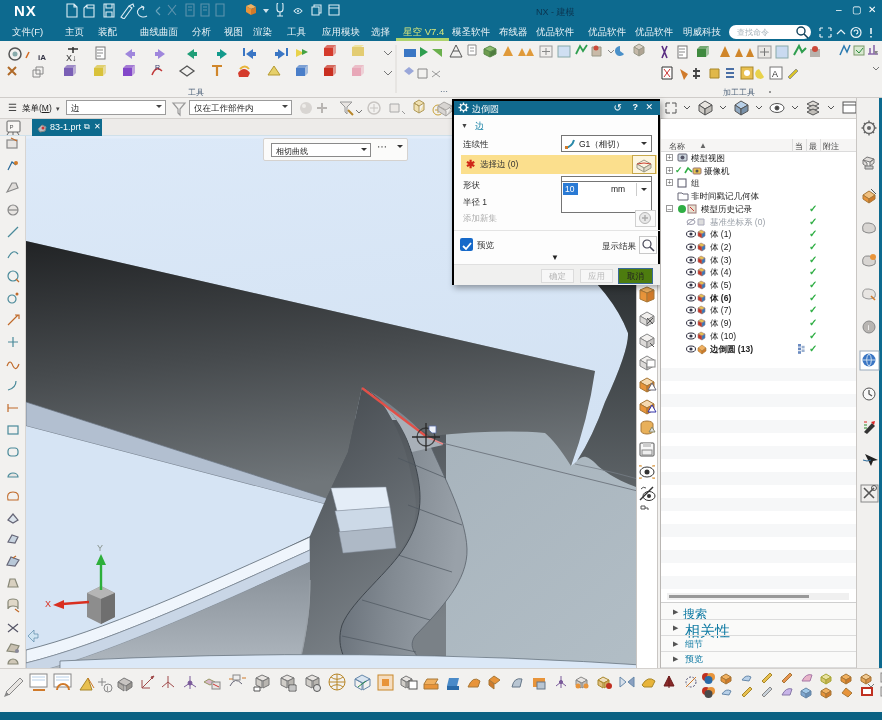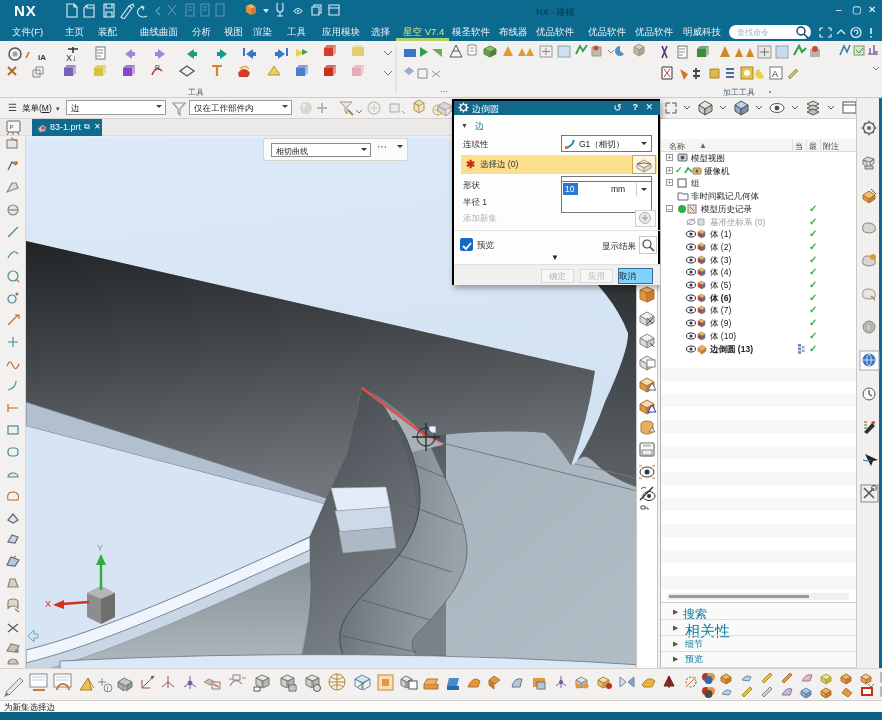--- a/index.html
+++ b/index.html
@@ -687,21 +687,21 @@
  <div class="abs" style="left:185px;top:135px;width:18px;height:18px;background:#fdfdfd;border:1px solid #c8c8c8">
   <svg width="16" height="16">
           <circle cx="7" cy="7" r="4" fill="none" stroke="#445" stroke-width="1.2"></circle>
           <path d="M10,10 l4,4" stroke="#445" stroke-width="1.6"></path>
         </svg>
  </div>
  <span class="abs" style="left:97px;top:152px;font-size:8px;color:#222">▼</span>
  <div class="abs" style="left:0;top:163px;width:206px;height:21px;background:#f0f0ef;border-top:1px solid #e0e0e0">
   <span style="position:absolute;left:87px;top:4px;width:33px;height:14px;background:#f7f7f7;border:1px solid #dcdcdc;color:#b8b8b8;font-size:8.5px;text-align:center;line-height:13px">确定</span>
   <span style="position:absolute;left:126px;top:4px;width:33px;height:14px;background:#f7f7f7;border:1px solid #dcdcdc;color:#b8b8b8;font-size:8.5px;text-align:center;line-height:13px">应用</span>
-  <span style="position:absolute;left:164px;top:3px;width:35px;height:16px;background:#7dd3fc;border:1.5px solid #3a6a9a;color:#222;font-size:8.5px;line-height:14px">取消</span>
+  <span style="position:absolute;left:164px;top:3px;width:35px;height:16px;background:#4d7c0f;border:1.5px solid #3a6a9a;color:#222;font-size:8.5px;text-align:center;line-height:14px">取消</span>
  </div>
 </div>
 <div class="abs" id="nav">
  <div class="abs" style="left:0;top:20px;width:195px;height:13px;background:#f6f5f4;border-bottom:1px solid #dbdbdb;font-size:8px;color:#444">
   <span style="position:absolute;left:8px;top:2px">名称</span>
   <span style="position:absolute;left:38px;top:2px;color:#666">▲</span>
   <span style="position:absolute;left:134px;top:2px">当</span>
   <span style="position:absolute;left:148px;top:2px">最</span>
   <span style="position:absolute;left:162px;top:2px">附注</span>
   <span style="position:absolute;left:131px;top:0;width:1px;height:13px;background:#ddd"></span>
@@ -1193,16 +1193,13 @@
             </g>
 <g transform="translate(180,1)">
               <rect x="1" y="2" width="10" height="9" fill="#e8e5e2" stroke="#888"></rect>
               <path d="M3,4 h6 M3,6 h6 M3,8 h4" stroke="#666"></path>
             </g>
 </g>
 </g>
 <path d="M868,14 l3,3 3,-3" stroke="#777" fill="none"></path>
 </svg>
 </div>
-<div class="abs" id="status">
-      <span>为新集选择边</span>
-    </div>
 <div class="abs" id="strip"></div>
 </div>
 </body></html>

